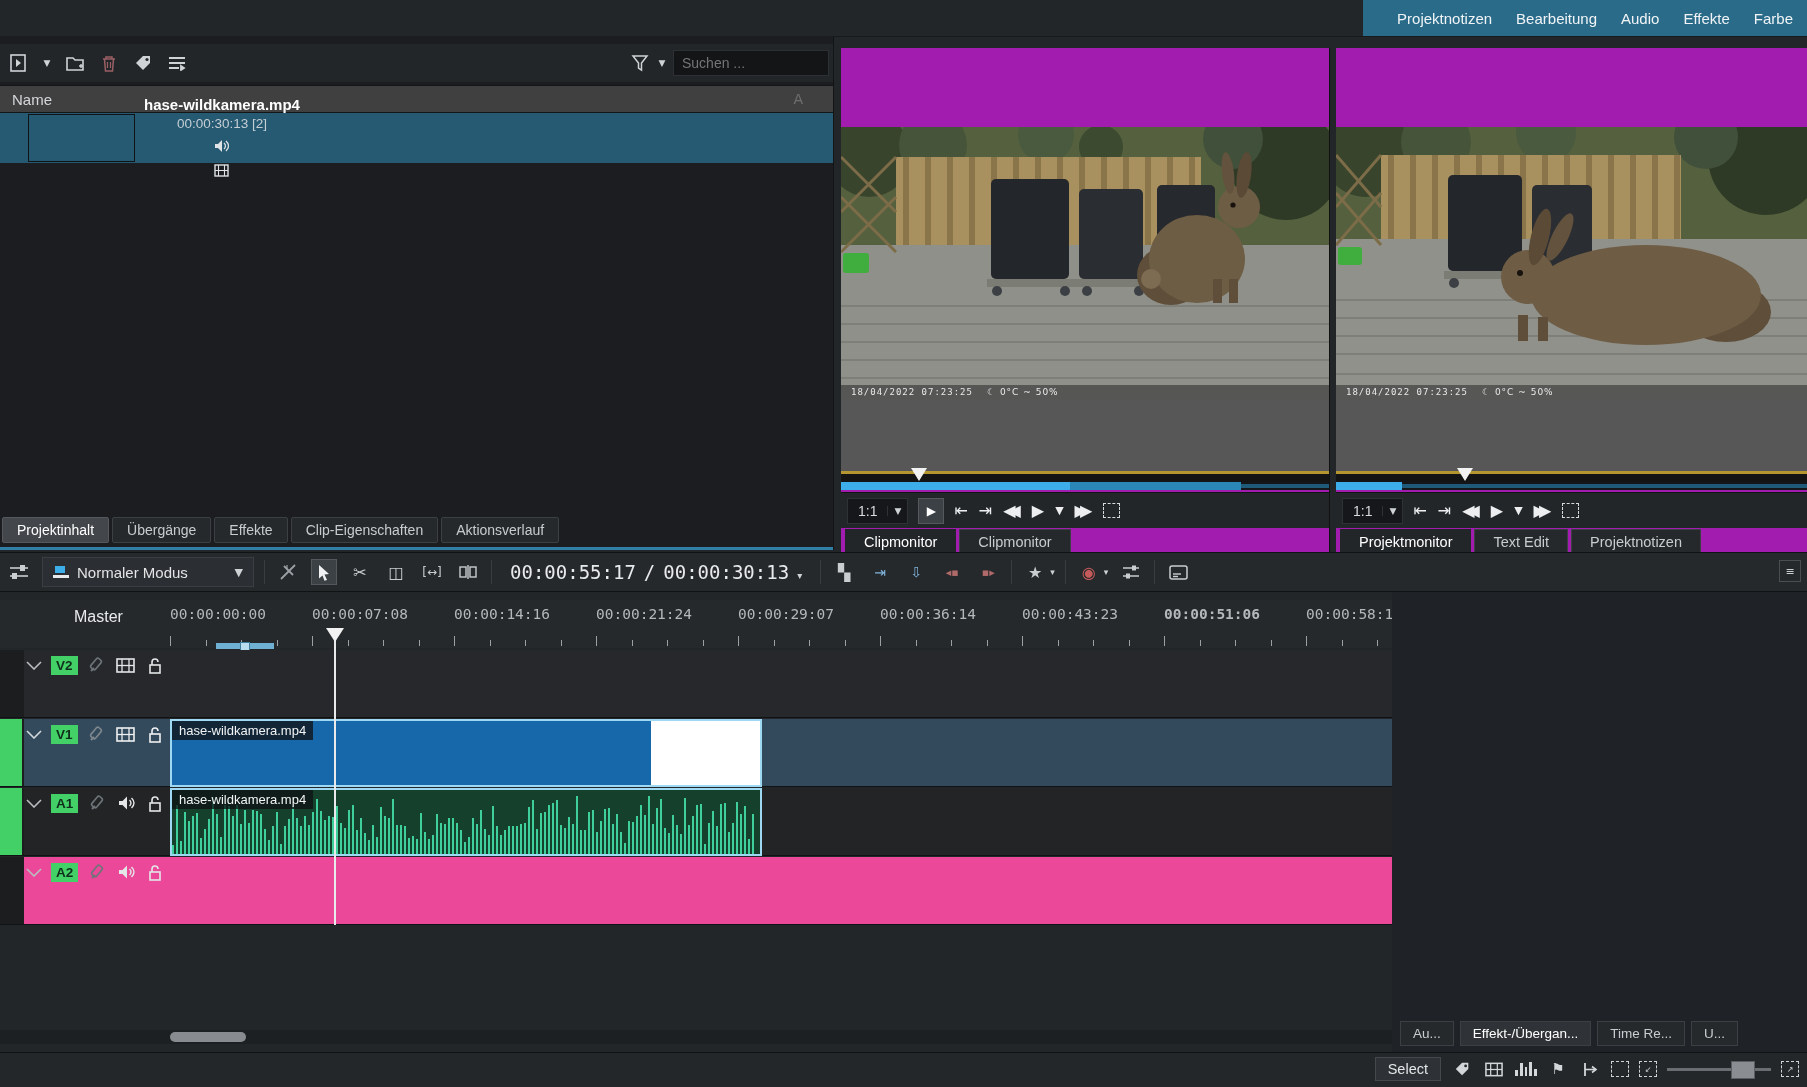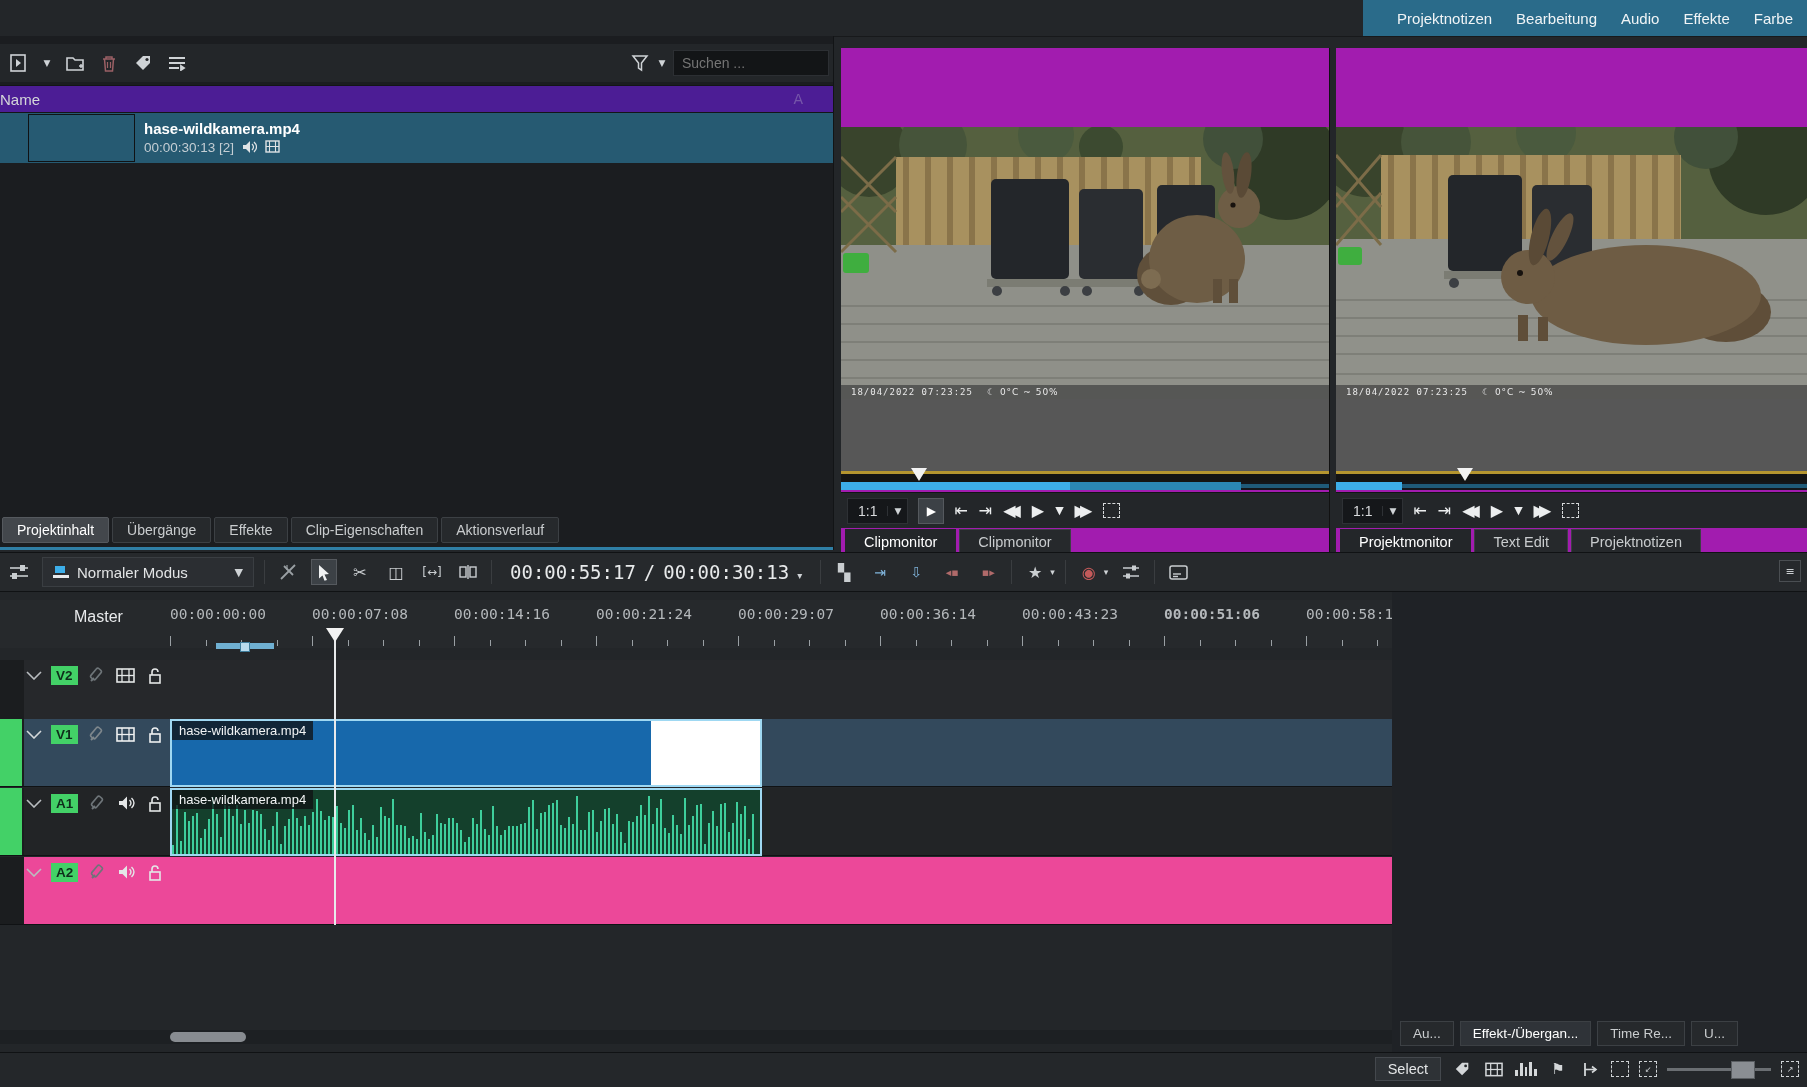--- a/index.html
+++ b/index.html
@@ -13,27 +13,27 @@
   #menu-items{display:flex;gap:26px;padding-left:10px;font-size:15px;color:#e4e6e7;}
   #menu-items span{cursor:default;}
   #workspace{position:absolute;left:1363px;top:0;width:444px;height:36px;background:#2a6b8a;display:flex;align-items:center;justify-content:flex-end;gap:24px;padding-right:14px;box-sizing:border-box;font-size:15px;color:#f0f4f6;}
 
   
   #bin{left:0;top:36px;width:833px;height:514px;background:#1b1d20;border-right:1px solid #121416;}
   #bin-toolbar{position:absolute;left:0;top:8px;width:100%;height:38px;background:#232629;display:flex;align-items:center;gap:12px;padding-left:8px;box-sizing:border-box;}
   .tool-ic{width:22px;height:22px;display:inline-flex;align-items:center;justify-content:center;color:#cfd3d6;}
   #bin-search-group{position:absolute;right:4px;top:6px;display:flex;align-items:center;gap:6px;}
   #bin-search{width:138px;background:#131517;border:1px solid #2c2f33;color:#9ca1a5;font-size:14px;padding:4px 8px;font-family:"Liberation Sans",sans-serif;}
-  #bin-name-header{position:absolute;left:0;top:49px;width:100%;height:28px;background:#4c1d95;border-top:1px solid #131517;border-bottom:1px solid #131517;display:flex;align-items:center;font-size:15px;color:#d4d7d9;box-sizing:border-box;}
+  #bin-name-header{position:absolute;left:0;top:49px;width:100%;height:28px;background:#404040;border-top:1px solid #131517;border-bottom:1px solid #131517;display:flex;align-items:center;font-size:15px;color:#d4d7d9;padding-left:12px;box-sizing:border-box;}
   #sort-ind{position:absolute;right:30px;opacity:.3;font-size:14px;}
   #bin-clip-row{position:absolute;left:0;top:77px;width:100%;height:50px;background:#265a72;display:flex;align-items:center;}
   #bin-clip-thumb{width:105px;height:46px;margin-left:28px;border:1px solid #101214;}
   #bin-clip-text{margin-left:9px;}
   #bin-clip-name{font-size:15px;font-weight:bold;color:#fff;}
-  #bin-clip-sub{font-size:13.5px;color:#c4ced4;margin-top:3px;display:flex;gap:8px;}
+  #bin-clip-sub{font-size:13.5px;color:#c4ced4;margin-top:3px;display:flex;align-items:center;gap:8px;flex-direction:column;}
   .bin-tabs{position:absolute;left:2px;bottom:7px;display:flex;gap:3px;}
   .btab{border:1px solid #3c4044;background:#26292c;color:#c9ccce;font-size:14px;padding:4px 14px;border-radius:2px;}
   .btab.active{background:#43474c;color:#ffffff;border-color:#55595e;}
   #bin-focus-line{position:absolute;left:0;bottom:0;width:100%;height:3px;background:#2f7fa6;}
 
   
   .monitor{top:48px;height:510px;background:#a21caf;}
   #clipmon{left:841px;width:488px;border-right:1px solid #111;}
   #projmon{left:1336px;width:471px;}
   .mon-scene{position:absolute;left:0;top:79px;width:100%;height:272px;}
@@ -78,21 +78,21 @@
 
   
   #timeline{left:0;top:592px;width:1392px;height:460px;background:#232629;border-right:1px solid #101214;}
   #ruler{position:absolute;left:0;top:8px;width:100%;height:48px;background:#26292c;}
   #master-label{position:absolute;left:74px;top:8px;font-size:16px;color:#e8eaec;}
   .rlabel{position:absolute;top:6px;font-size:14.5px;color:#b4b8bb;white-space:nowrap;}
   .rtick{position:absolute;bottom:2px;width:1px;background:#9aa0a4;}
   #zone-bar{position:absolute;left:216px;top:43px;width:58px;height:6px;background:#6fb0d2;}
   #zone-bar::after{content:"";position:absolute;left:24px;top:-1px;width:8px;height:8px;background:#b9dcee;border:1px solid #3f7d9c;}
   .track-row{position:absolute;left:0;width:1392px;height:68px;}
-  .row-v2{top:58px;background:#26282b;margin-top:10px;}
+  .row-v2{top:58px;background:#26282b;}
   .row-v1{top:127px;background:#33495c;}
   .row-a1{top:196px;background:#222426;}
   .row-a2{top:265px;background:#ec4899;}
   .track-row{border-bottom:1px solid #101214;box-sizing:border-box;}
   .gutter{position:absolute;left:0;top:0;width:24px;height:100%;background:#1b1d1f;}
   .target-strip{position:absolute;left:0;top:0;width:22px;height:100%;background:#43d167;}
   .t-head{position:absolute;left:26px;top:5px;display:flex;align-items:center;gap:9px;}
   .chev{color:#b9bdc0;}
   .t-badge{background:#43d167;color:#0f2e1b;font-weight:bold;font-size:13.5px;padding:2px 5px;}
   .t-ic{display:inline-flex;align-items:center;justify-content:center;width:20px;height:20px;}

